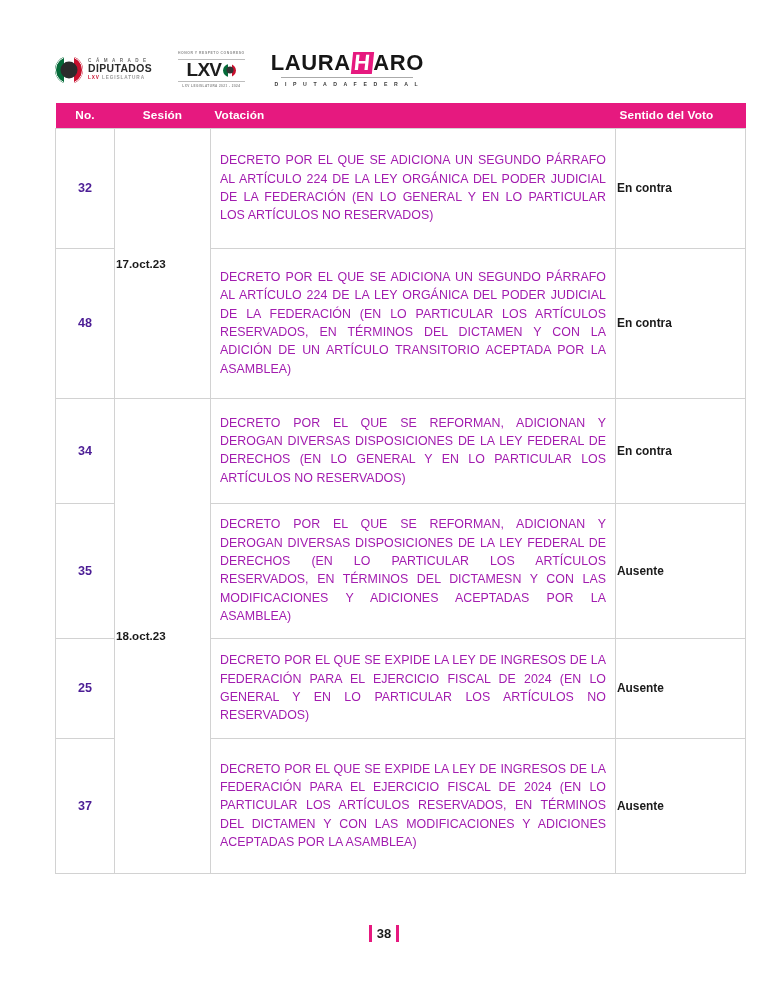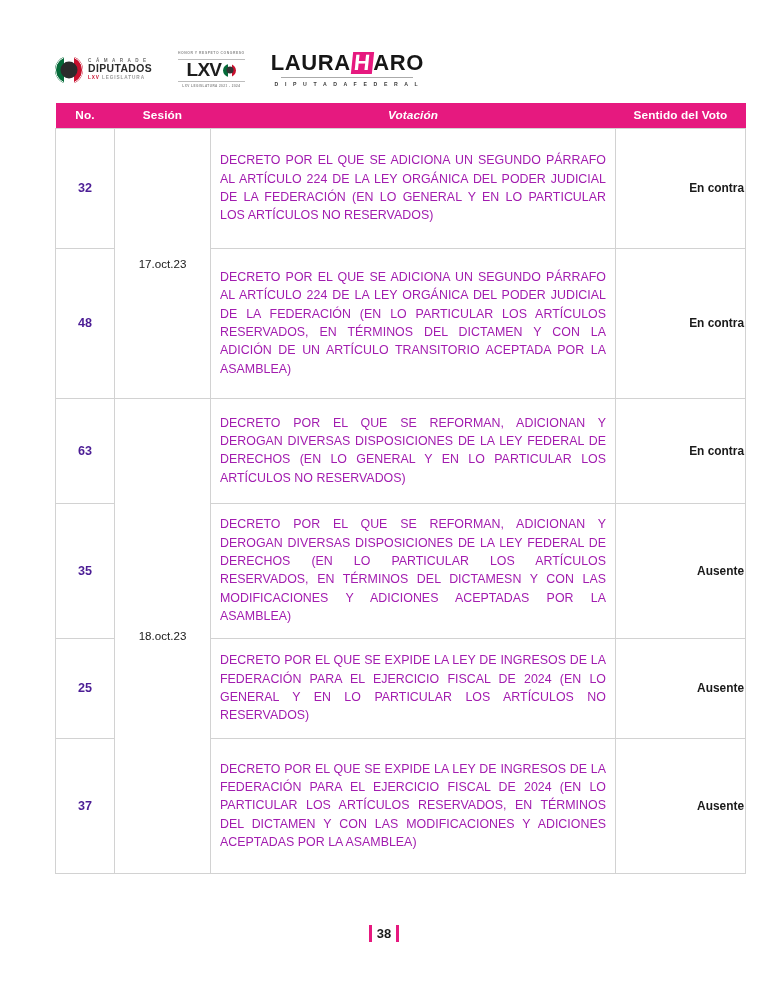--- a/index.html
+++ b/index.html
@@ -214,51 +214,50 @@
     color: #ffffff;
     font-size: 11.8px;
     font-weight: 700;
     padding: 6px 4px;
     letter-spacing: 0.1px;
     border: none;
     line-height: 1.1;
   }
   .th-no      { width: 51px;  text-align: center; }
   .th-sesion  { width: 88px;  text-align: center; }
-  .th-votacion{ width: 397px; text-align: center; font-style: italic; }
-  .th-sentido { width: 122px; text-align: center; font-size: 10.4px; }
+  .th-votacion{ width: 397px; text-align: left; }
+  .th-sentido { width: 122px; text-align: left; font-size: 10.4px; }
 
   .votes-table td {
     border: 1px solid #d2d2d2;
     vertical-align: middle;
     background: #ffffff;
   }
   .cell-no {
     text-align: center;
     font-size: 12.6px;
     font-weight: 700;
     color: #4c1d95;
   }
   .cell-sesion {
-    text-align: center;
     font-size: 11.6px;
-    font-weight: 400;
+    font-weight: 700;
     color: #1a1a1a;
   }
   .cell-votacion {
     text-align: justify;
     text-align-last: left;
     font-size: 12.4px;
     color: #a21caf;
     line-height: 1.48;
     padding: 8px 9px 9px 9px;
     letter-spacing: 0.02px;
   }
   .cell-sentido {
-    text-align: right;
+    text-align: left;
     font-size: 11.9px;
     font-weight: 700;
     color: #1a1a1a;
   }
 
   
   .footer {
     position: absolute;
     left: 0;
     right: 0;
@@ -346,21 +345,21 @@
           <td class="cell-sesion" rowspan="2">17.oct.23</td>
           <td class="cell-votacion">DECRETO POR EL QUE SE ADICIONA UN SEGUNDO PÁRRAFO AL ARTÍCULO 224 DE LA LEY ORGÁNICA DEL PODER JUDICIAL DE LA FEDERACIÓN (EN LO GENERAL Y EN LO PARTICULAR LOS ARTÍCULOS NO RESERVADOS)</td>
           <td class="cell-sentido">En contra</td>
         </tr>
         <tr style="height: 150px;">
           <td class="cell-no">48</td>
           <td class="cell-votacion">DECRETO POR EL QUE SE ADICIONA UN SEGUNDO PÁRRAFO AL ARTÍCULO 224 DE LA LEY ORGÁNICA DEL PODER JUDICIAL DE LA FEDERACIÓN (EN LO PARTICULAR LOS ARTÍCULOS RESERVADOS, EN TÉRMINOS DEL DICTAMEN Y CON LA ADICIÓN DE UN ARTÍCULO TRANSITORIO ACEPTADA POR LA ASAMBLEA)</td>
           <td class="cell-sentido">En contra</td>
         </tr>
         <tr style="height: 105px;">
-          <td class="cell-no">63</td>
+          <td class="cell-no">34</td>
           <td class="cell-sesion" rowspan="4">18.oct.23</td>
           <td class="cell-votacion">DECRETO POR EL QUE SE REFORMAN, ADICIONAN Y DEROGAN DIVERSAS DISPOSICIONES DE LA LEY FEDERAL DE DERECHOS (EN LO GENERAL Y EN LO PARTICULAR LOS ARTÍCULOS NO RESERVADOS)</td>
           <td class="cell-sentido">En contra</td>
         </tr>
         <tr style="height: 135px;">
           <td class="cell-no">35</td>
           <td class="cell-votacion">DECRETO POR EL QUE SE REFORMAN, ADICIONAN Y DEROGAN DIVERSAS DISPOSICIONES DE LA LEY FEDERAL DE DERECHOS (EN LO PARTICULAR LOS ARTÍCULOS RESERVADOS, EN TÉRMINOS DEL DICTAMESN Y CON LAS MODIFICACIONES Y ADICIONES ACEPTADAS POR LA ASAMBLEA)</td>
           <td class="cell-sentido">Ausente</td>
         </tr>
         <tr style="height: 100px;">

